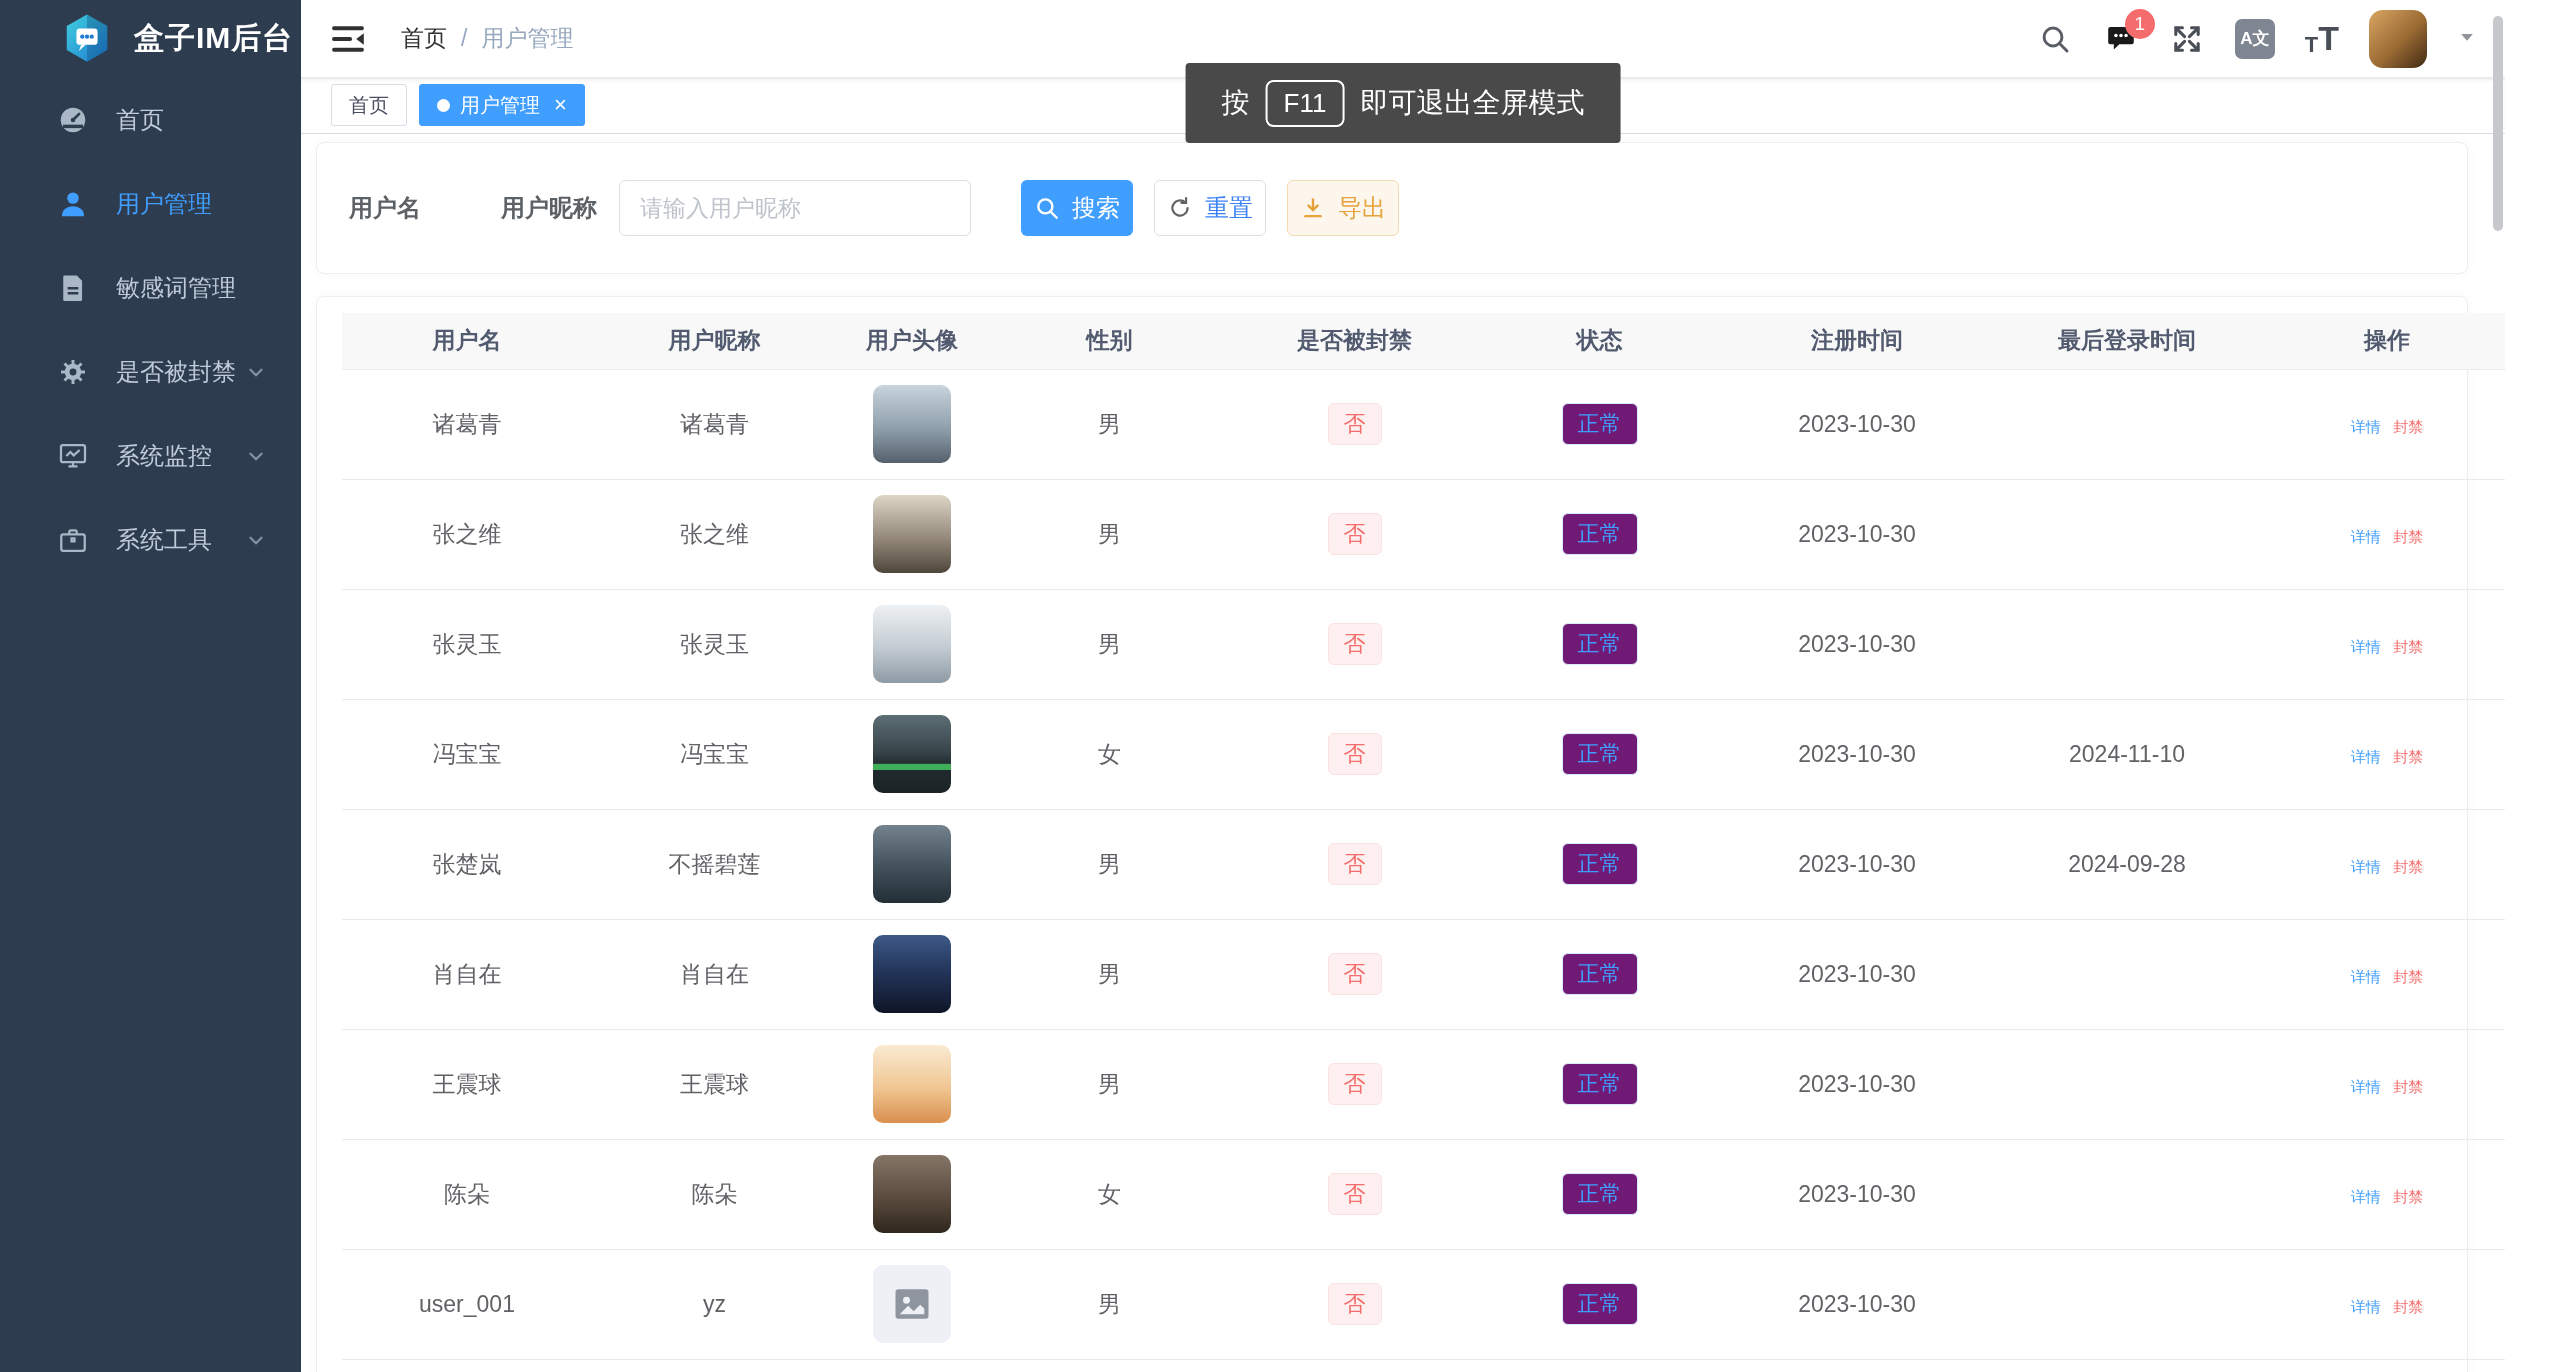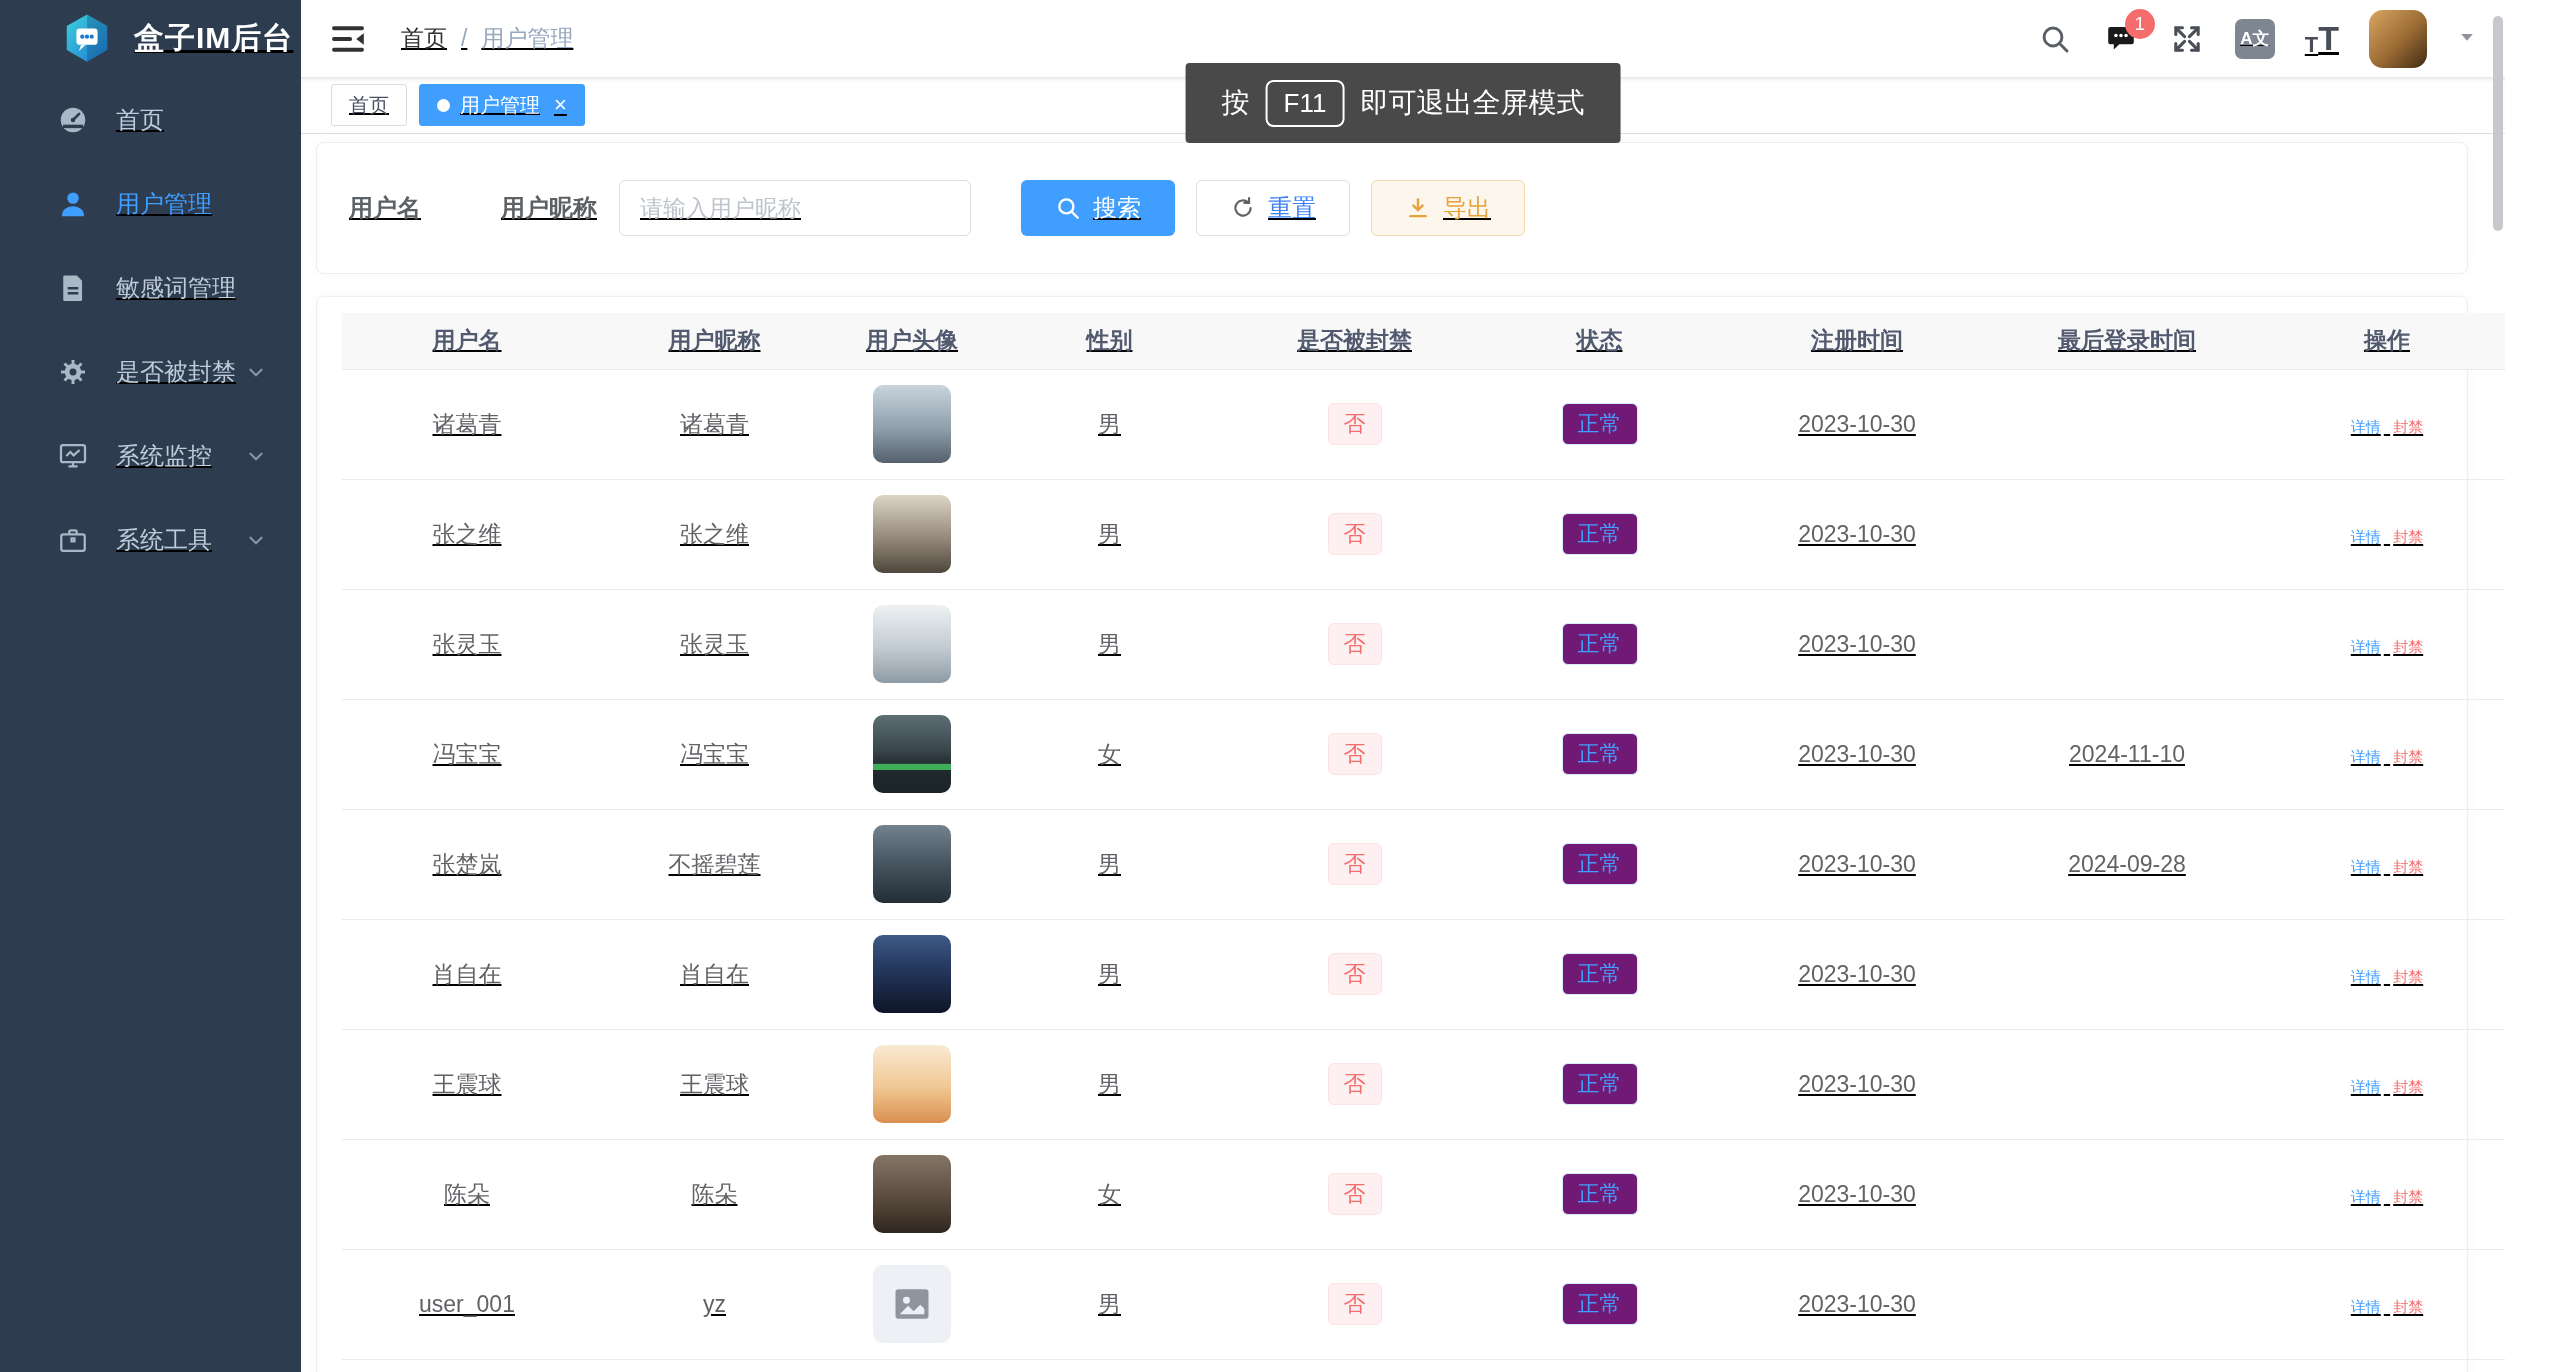--- a/index.html
+++ b/index.html
@@ -1,18 +1,18 @@
 <!DOCTYPE html>
 <html><head>
 <meta charset="utf-8">
 <style>
   * { margin:0; padding:0; box-sizing:border-box; }
   html,body { width:2559px; height:1372px; overflow:hidden; background:#fff;
     font-family:"Liberation Sans","DejaVu Sans",sans-serif; }
-  #app { position:relative; width:2505px; height:1372px; display:flex;text-decoration:underline; }
+  #app { position:relative; width:2505px; height:1372px; display:flex; }
 
   
   .sidebar { width:301px; height:100%; background:#2e3c50; flex:0 0 301px; z-index:5; }
   .logo-row { height:76px; display:flex; align-items:center; padding-left:60px; }
   .logo-icon { width:54px; height:54px; margin-right:20px; flex:0 0 54px; }
   .logo-title { color:#fff; font-size:30px; font-weight:700; letter-spacing:1px; }
   .menu { padding-top:2px; }
   .menu-item { height:84px; display:flex; align-items:center; padding:0 34px 0 56px;
     color:#bfcbd9; font-size:24px; cursor:pointer; }
   .menu-item .mi-icon { width:34px; height:34px; margin-right:26px; display:flex;
@@ -78,21 +78,21 @@
   .form-label { font-size:24px; font-weight:700; color:#5c6166; margin-right:22px;
     white-space:nowrap; }
   .form-input { height:56px; border:1px solid #dcdfe6; border-radius:6px; font-size:23px;
     color:#606266; padding:0 20px; outline:none; background:#fff;
     font-family:"Liberation Sans","DejaVu Sans",sans-serif; }
   .form-input::placeholder { color:#bfc4cc; }
   .input-username { width:345px; }
   .input-nickname { width:352px; margin-right:0; }
   .lbl-nick { margin-left:58px; }
   .btn-row { margin-left:50px; display:flex; gap:21px; }
-  .btn { height:56px; padding:0 33px; border-radius:6px; font-size:24px; cursor:pointer;
+  .btn { height:56px; padding:0 12px; border-radius:6px; font-size:24px; cursor:pointer;
     display:inline-flex; align-items:center; gap:12px; border:1px solid transparent;
     background:#fff; font-family:inherit; }
   .btn svg { width:26px; height:26px; }
   .btn-search { background:#409eff; color:#fff; }
   .btn-reset { border-color:#dcdfe6; color:#3b82f6; }
   .btn-export { background:#fdf6ec; border-color:#f5dab1; color:#e6a23c; }
 
   .table-card { margin-top:22px; padding:16px 25px 0; height:1120px; }
   table { width:100%; border-collapse:collapse; table-layout:fixed; }
   th { background:#f8f8f9; color:#515a6e; font-size:23px; font-weight:700; height:56px;

